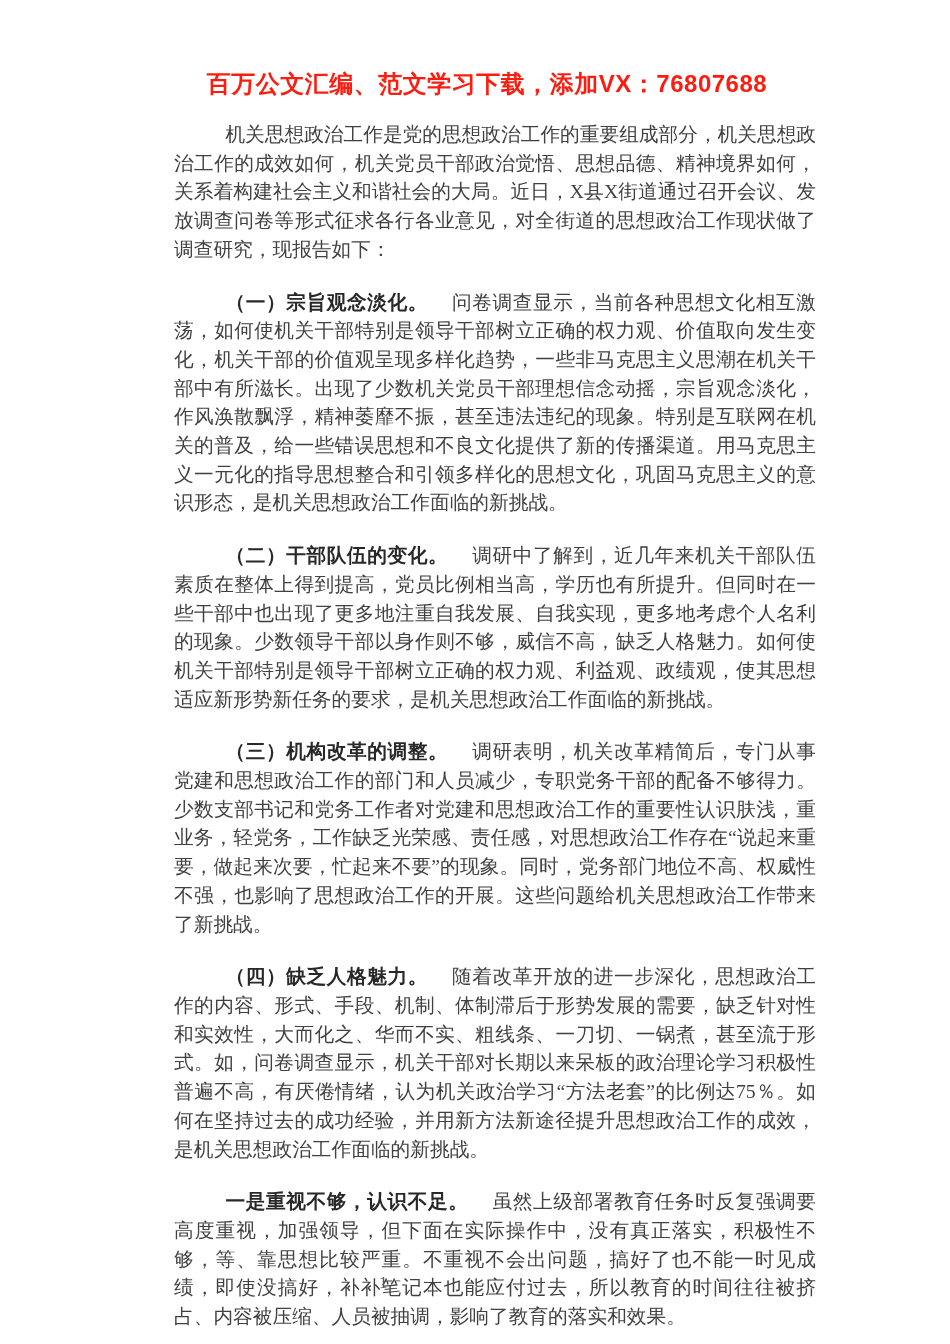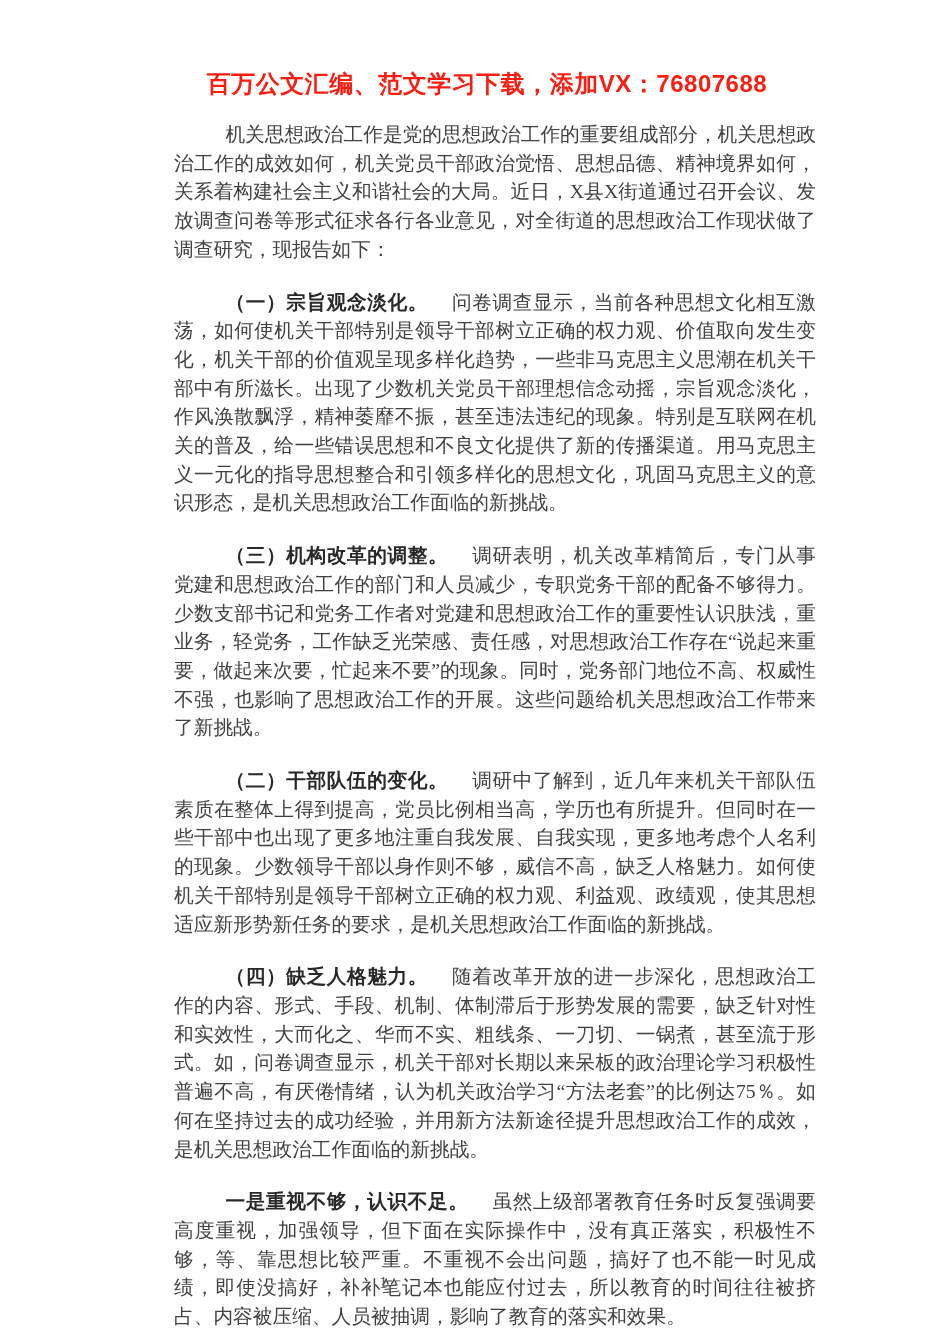--- a/index.html
+++ b/index.html
@@ -66,21 +66,21 @@
 </style>
 </head>
 <body>
 
 <div class="page">
   <div class="promo-header">百万公文汇编、范文学习下载，添加VX：76807688</div>
 
   <div class="content">
       <p class="para"><span class="run">机关思想政治工作是党的思想政治工作的重要组成部分，机关思想政治工作的成效如何，机关党员干部政治觉悟、思想品德、精神境界如何，关系着构建社会主义和谐社会的大局。近日，X县X街道通过召开会议、发放调查问卷等形式征求各行各业意见，对全街道的思想政治工作现状做了调查研究，现报告如下：</span></p>
       <p class="para"><span class="run bold">（一）宗旨观念淡化。</span><span class="run">问卷调查显示，当前各种思想文化相互激荡，如何使机关干部特别是领导干部树立正确的权力观、价值取向发生变化，机关干部的价值观呈现多样化趋势，一些非马克思主义思潮在机关干部中有所滋长。出现了少数机关党员干部理想信念动摇，宗旨观念淡化，作风涣散飘浮，精神萎靡不振，甚至违法违纪的现象。特别是互联网在机关的普及，给一些错误思想和不良文化提供了新的传播渠道。用马克思主义一元化的指导思想整合和引领多样化的思想文化，巩固马克思主义的意识形态，是机关思想政治工作面临的新挑战。</span></p>
+      <p class="para"><span class="run bold">（二）干部队伍的变化。</span><span class="run">调研中了解到，近几年来机关干部队伍素质在整体上得到提高，党员比例相当高，学历也有所提升。但同时在一些干部中也出现了更多地注重自我发展、自我实现，更多地考虑个人名利的现象。少数领导干部以身作则不够，威信不高，缺乏人格魅力。如何使机关干部特别是领导干部树立正确的权力观、利益观、政绩观，使其思想适应新形势新任务的要求，是机关思想政治工作面临的新挑战。</span></p>
       <p class="para"><span class="run bold">（三）机构改革的调整。</span><span class="run">调研表明，机关改革精简后，专门从事党建和思想政治工作的部门和人员减少，专职党务干部的配备不够得力。少数支部书记和党务工作者对党建和思想政治工作的重要性认识肤浅，重业务，轻党务，工作缺乏光荣感、责任感，对思想政治工作存在“说起来重要，做起来次要，忙起来不要”的现象。同时，党务部门地位不高、权威性不强，也影响了思想政治工作的开展。这些问题给机关思想政治工作带来了新挑战。</span></p>
-      <p class="para"><span class="run bold">（二）干部队伍的变化。</span><span class="run">调研中了解到，近几年来机关干部队伍素质在整体上得到提高，党员比例相当高，学历也有所提升。但同时在一些干部中也出现了更多地注重自我发展、自我实现，更多地考虑个人名利的现象。少数领导干部以身作则不够，威信不高，缺乏人格魅力。如何使机关干部特别是领导干部树立正确的权力观、利益观、政绩观，使其思想适应新形势新任务的要求，是机关思想政治工作面临的新挑战。</span></p>
       <p class="para"><span class="run bold">（四）缺乏人格魅力。</span><span class="run">随着改革开放的进一步深化，思想政治工作的内容、形式、手段、机制、体制滞后于形势发展的需要，缺乏针对性和实效性，大而化之、华而不实、粗线条、一刀切、一锅煮，甚至流于形式。如，问卷调查显示，机关干部对长期以来呆板的政治理论学习积极性普遍不高，有厌倦情绪，认为机关政治学习“方法老套”的比例达75％。如何在坚持过去的成功经验，并用新方法新途径提升思想政治工作的成效，是机关思想政治工作面临的新挑战。</span></p>
       <p class="para"><span class="run bold">一是重视不够，认识不足。</span><span class="run">虽然上级部署教育任务时反复强调要高度重视，加强领导，但下面在实际操作中，没有真正落实，积极性不够，等、靠思想比较严重。不重视不会出问题，搞好了也不能一时见成绩，即使没搞好，补补笔记本也能应付过去，所以教育的时间往往被挤占、内容被压缩、人员被抽调，影响了教育的落实和效果。</span></p>
       <p class="para heading-para"><span class="run bold">二、产生问题的根本原因</span></p>
     </div>
 
   <div class="page-number">1</div>
 </div>
 
 </body></html>

